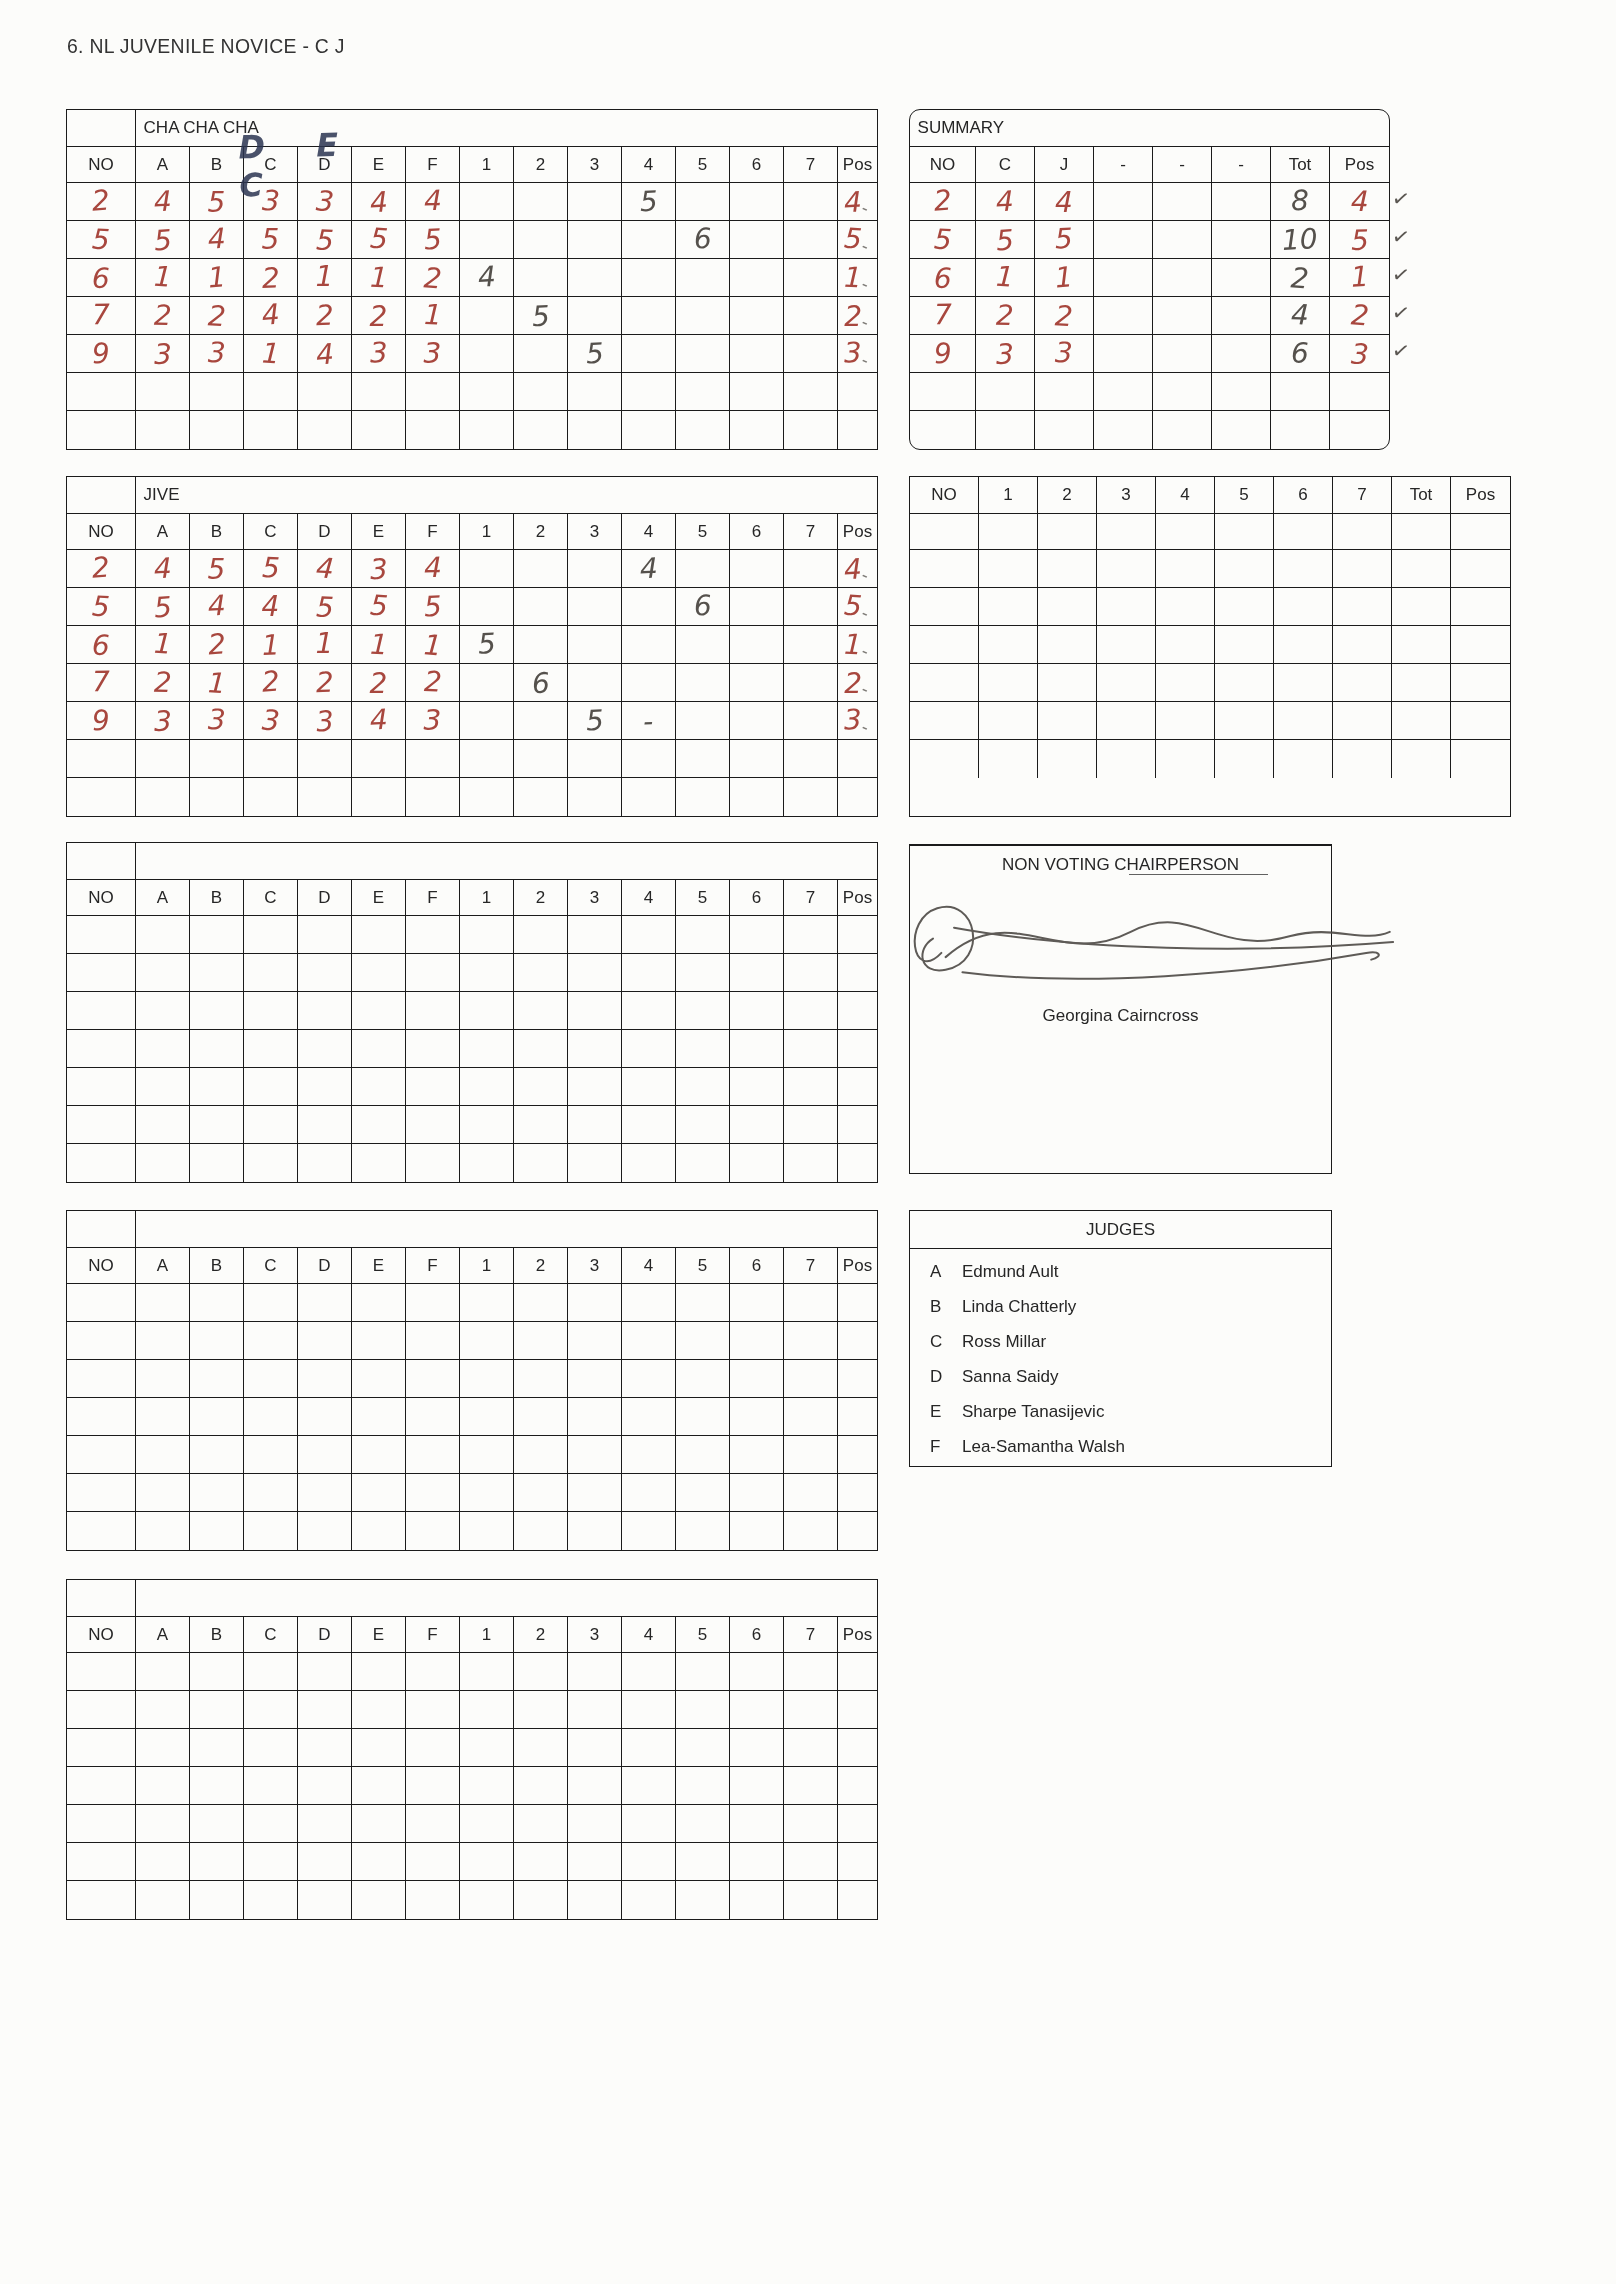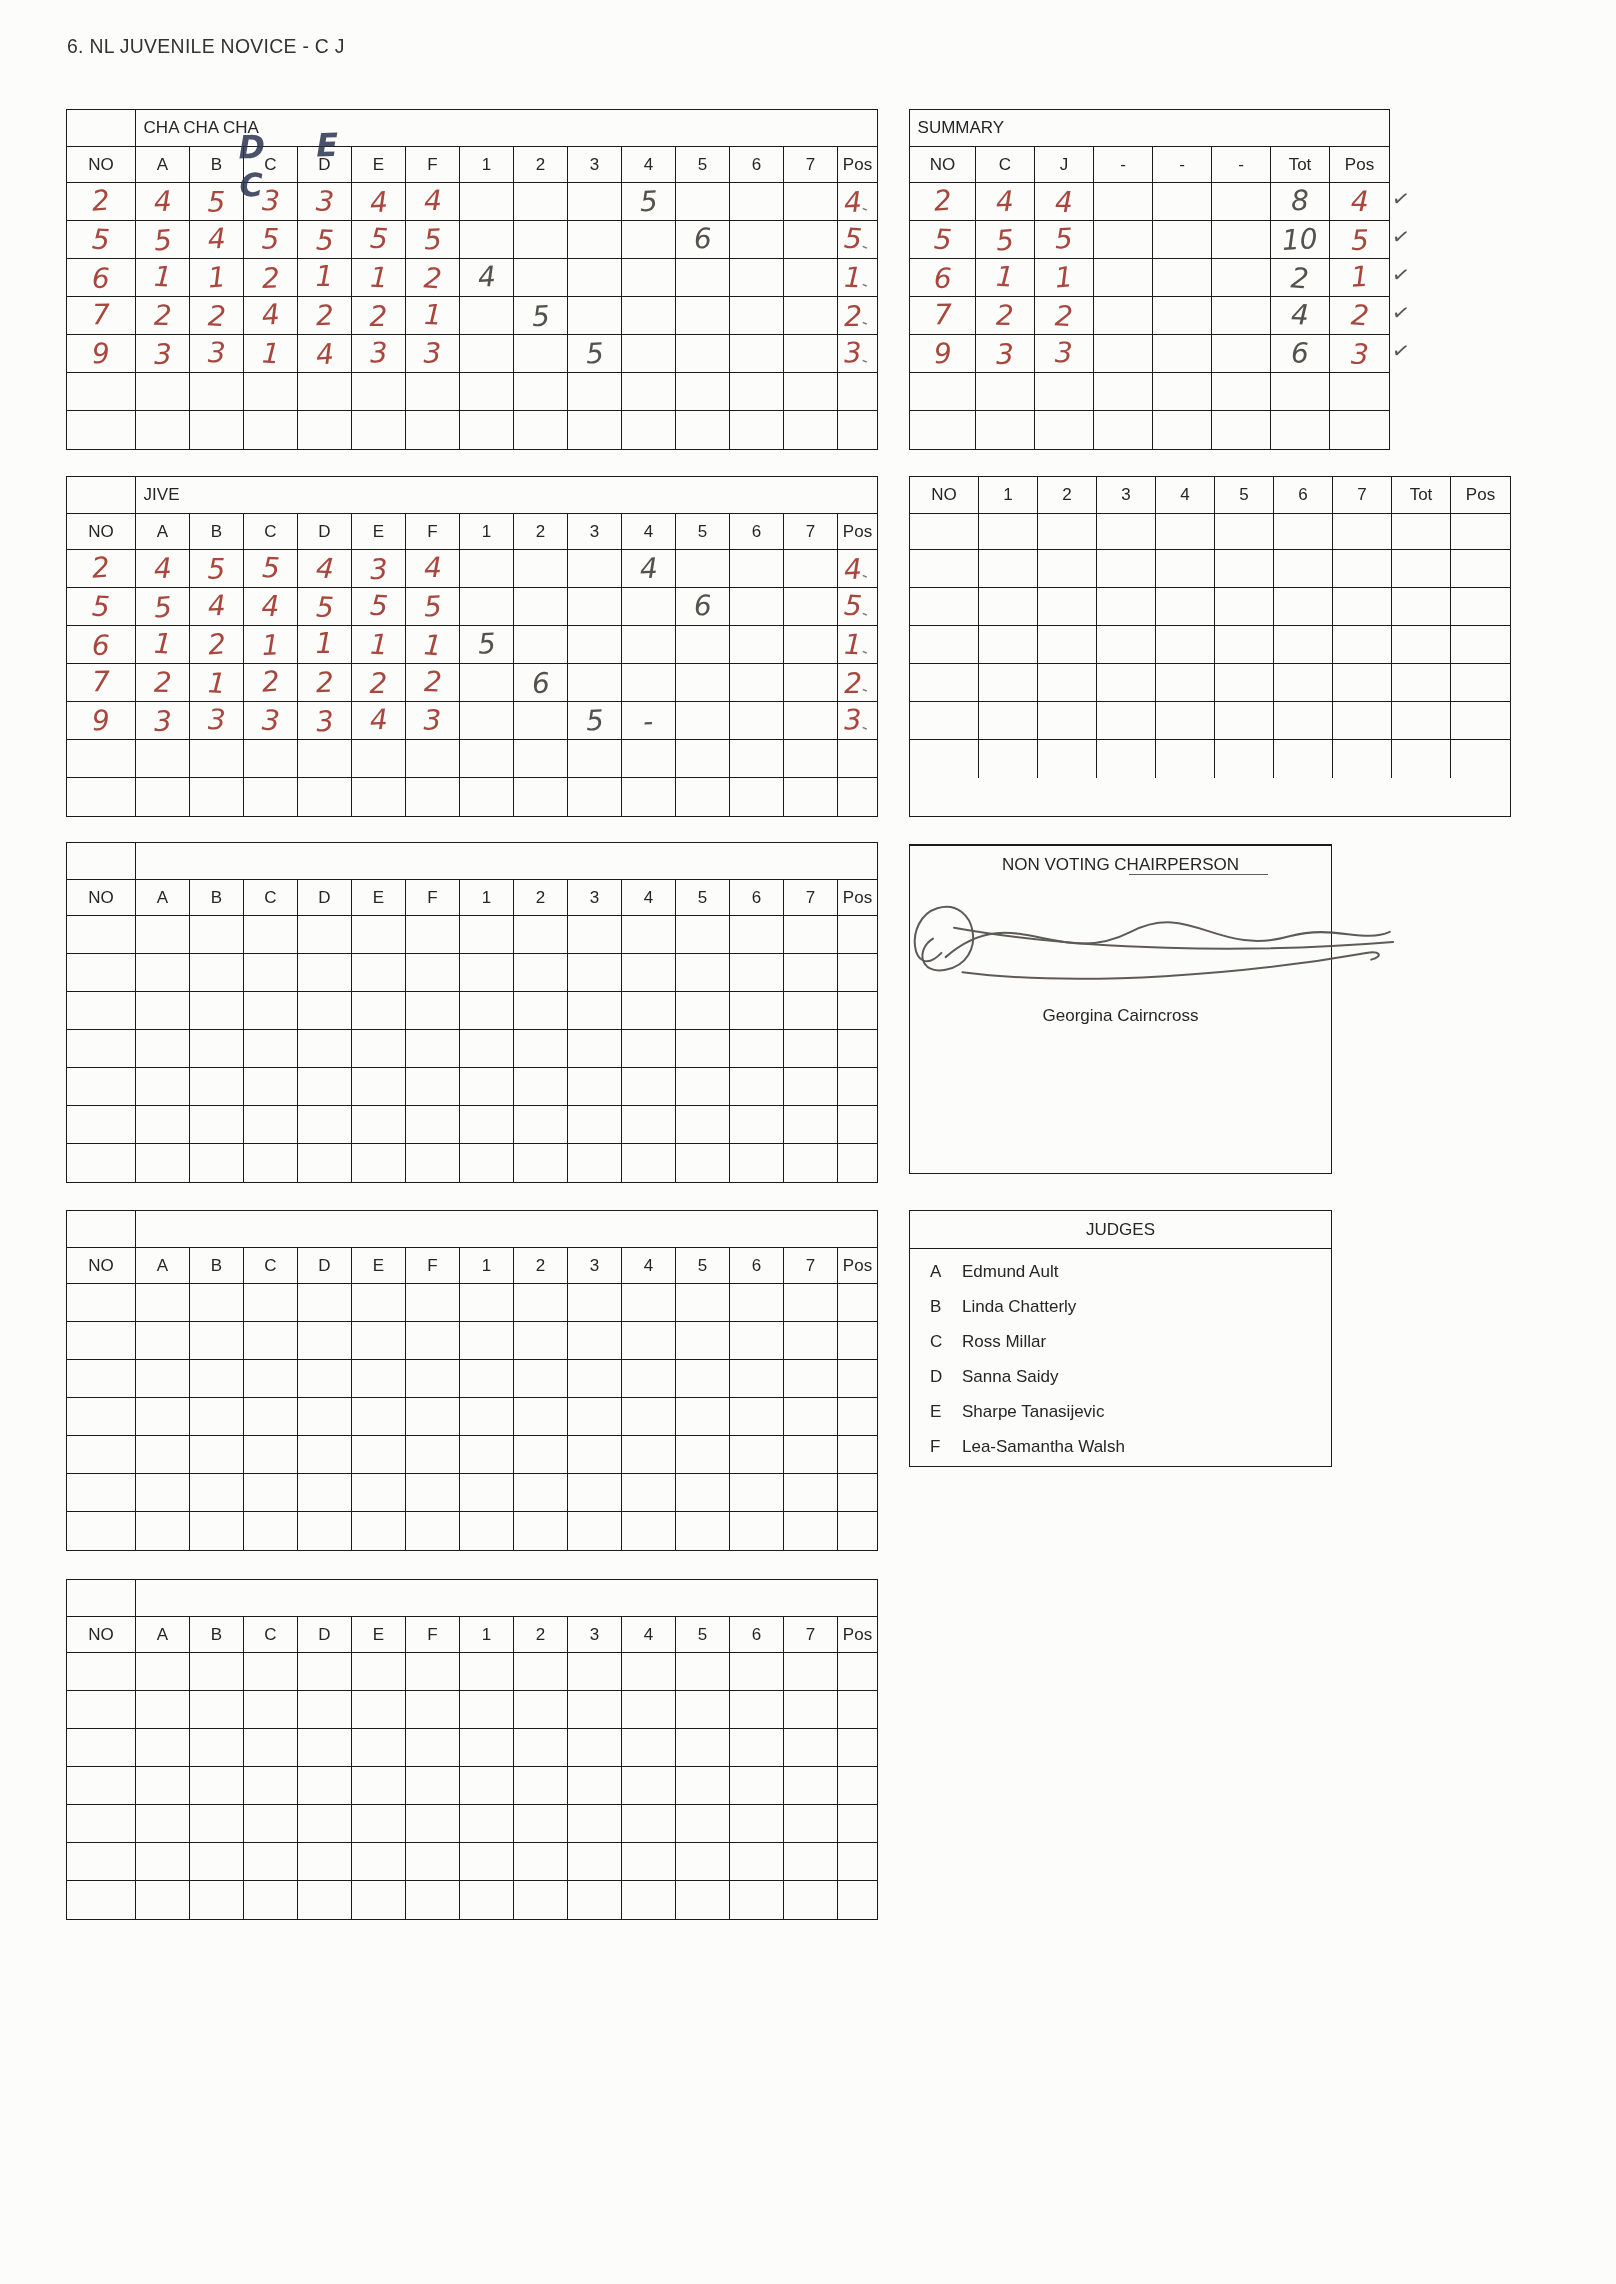--- a/index.html
+++ b/index.html
@@ -315,21 +315,21 @@
     <div class="cell" style="border-bottom: none;"></div>
     <div class="cell" style="border-bottom: none;"></div>
     <div class="cell" style="border-bottom: none;"></div>
     <div class="cell" style="border-bottom: none;"></div>
     <div class="cell" style="border-bottom: none;"></div>
     <div class="cell" style="border-bottom: none;"></div>
     <div class="cell" style="border-bottom: none;"></div>
     <div class="cell" style="border-right: none; border-bottom: none;"></div>
     <div class="header-scribble">D E C</div>
   </div>
-<div id="t-summary" class="grid" style="left: 909px; top: 109px; grid-template-columns: 66px 59px 59px 59px 59px 59px 59px 59px; grid-template-rows: 37px 36px 38px 38px 38px 38px 38px 38px 38px;">
+<div id="t-summary" class="grid" style="left: 909px; top: 109px; grid-template-columns: 66px 59px 59px 59px 59px 59px 59px 59px; grid-template-rows: 37px 36px 38px 38px 38px 38px 38px 38px 38px; border-radius: 11px;">
     <div class="cell title-cell title-text" style="grid-column: 1 / -1; border-right: none;">SUMMARY</div>
     <div class="cell head-cell">NO</div>
     <div class="cell head-cell">C</div>
     <div class="cell head-cell">J</div>
     <div class="cell head-cell">-</div>
     <div class="cell head-cell">-</div>
     <div class="cell head-cell">-</div>
     <div class="cell head-cell">Tot</div>
     <div class="cell head-cell" style="border-right: none;">Pos</div>
     <div class="cell">

